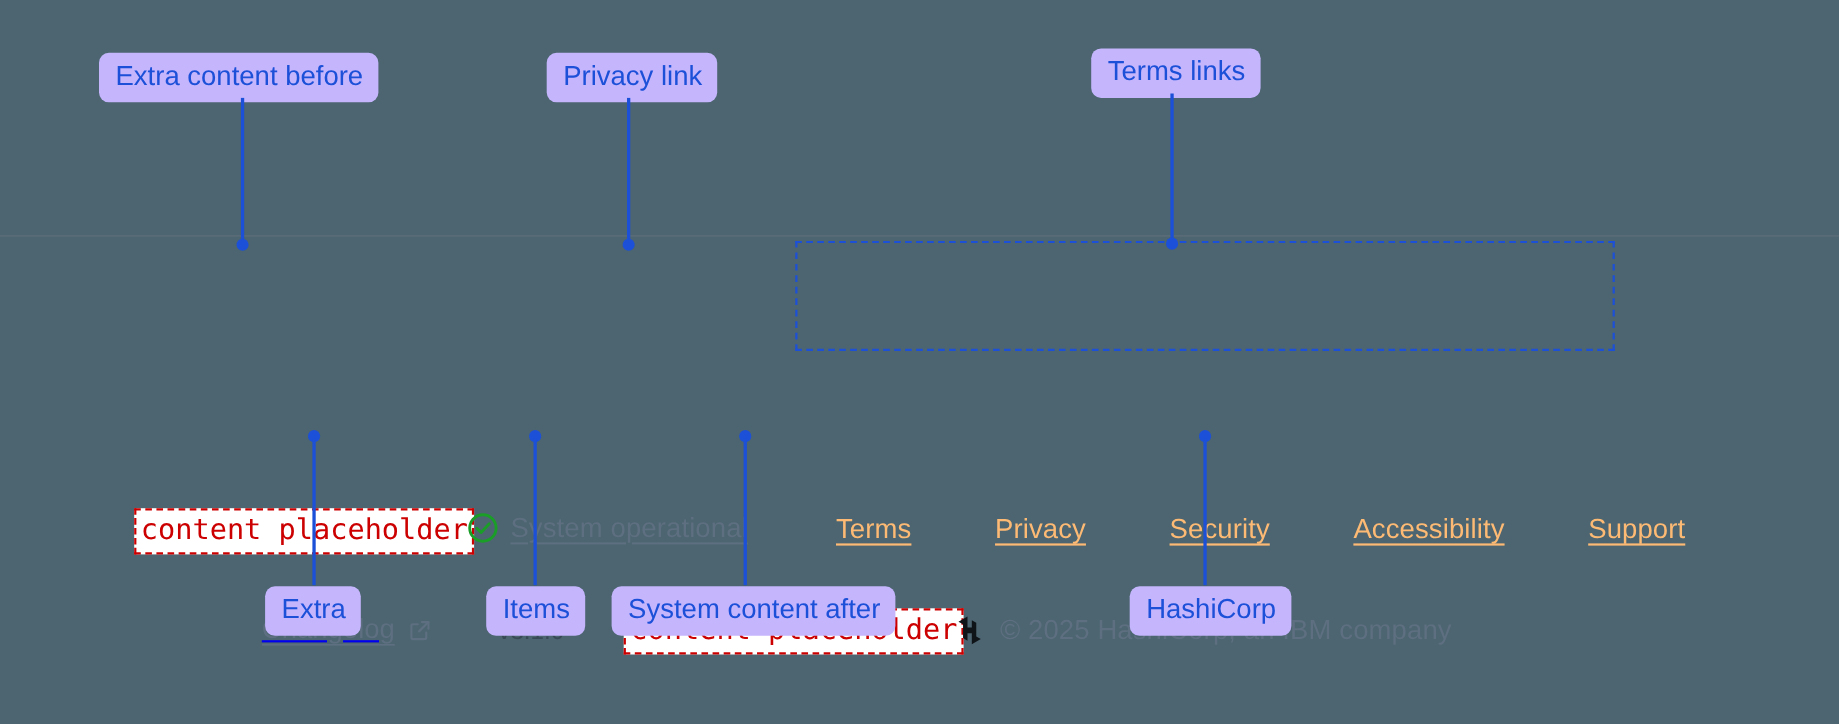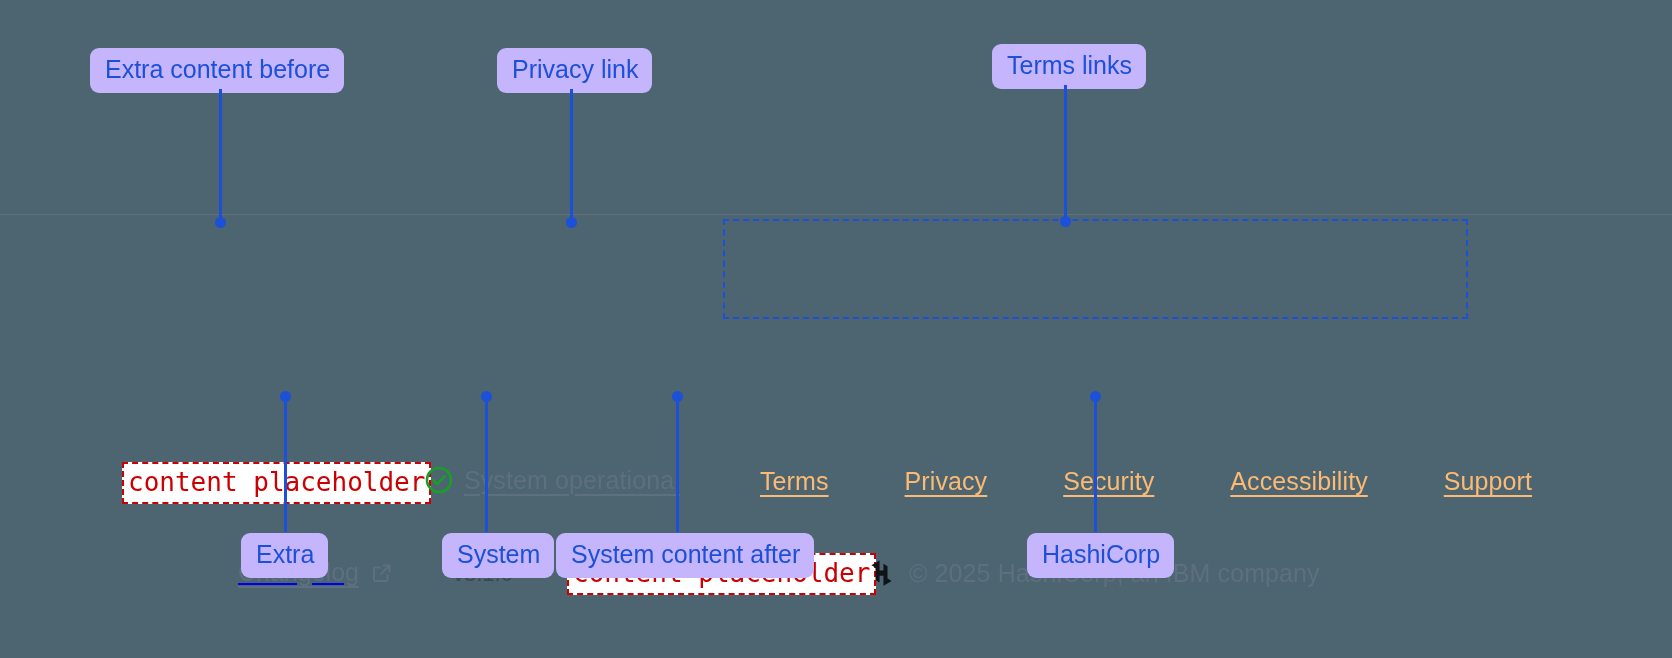--- a/index.html
+++ b/index.html
@@ -285,21 +285,21 @@
   <div class="callout" id="c-legal">Terms links</div>
   <div class="leader" id="l-legal"></div>
   <div class="dot" id="d-legal"></div>
 
   <div class="dot" id="d-links"></div>
   <div class="leader" id="l-links"></div>
   <div class="callout" id="c-links">Extra</div>
 
   <div class="dot" id="d-items"></div>
   <div class="leader" id="l-items"></div>
-  <div class="callout" id="c-items">System</div>
+  <div class="callout" id="c-items">Items</div>
 
   <div class="dot" id="d-after"></div>
   <div class="leader" id="l-after"></div>
   <div class="callout" id="c-after">System content after</div>
 
   <div class="dot" id="d-copy"></div>
   <div class="leader" id="l-copy"></div>
   <div class="callout" id="c-copy">HashiCorp</div>
 
 </div>

